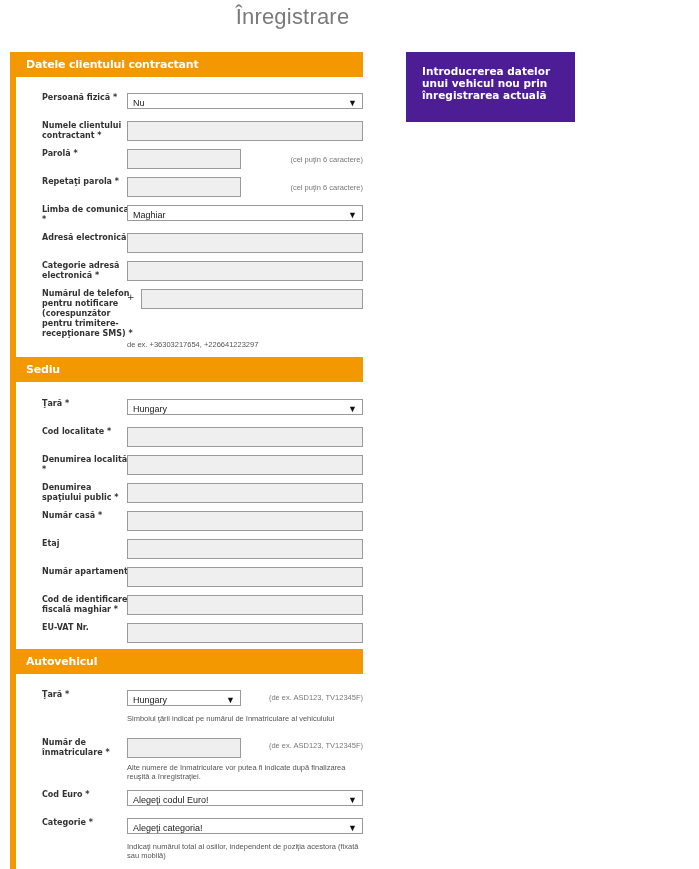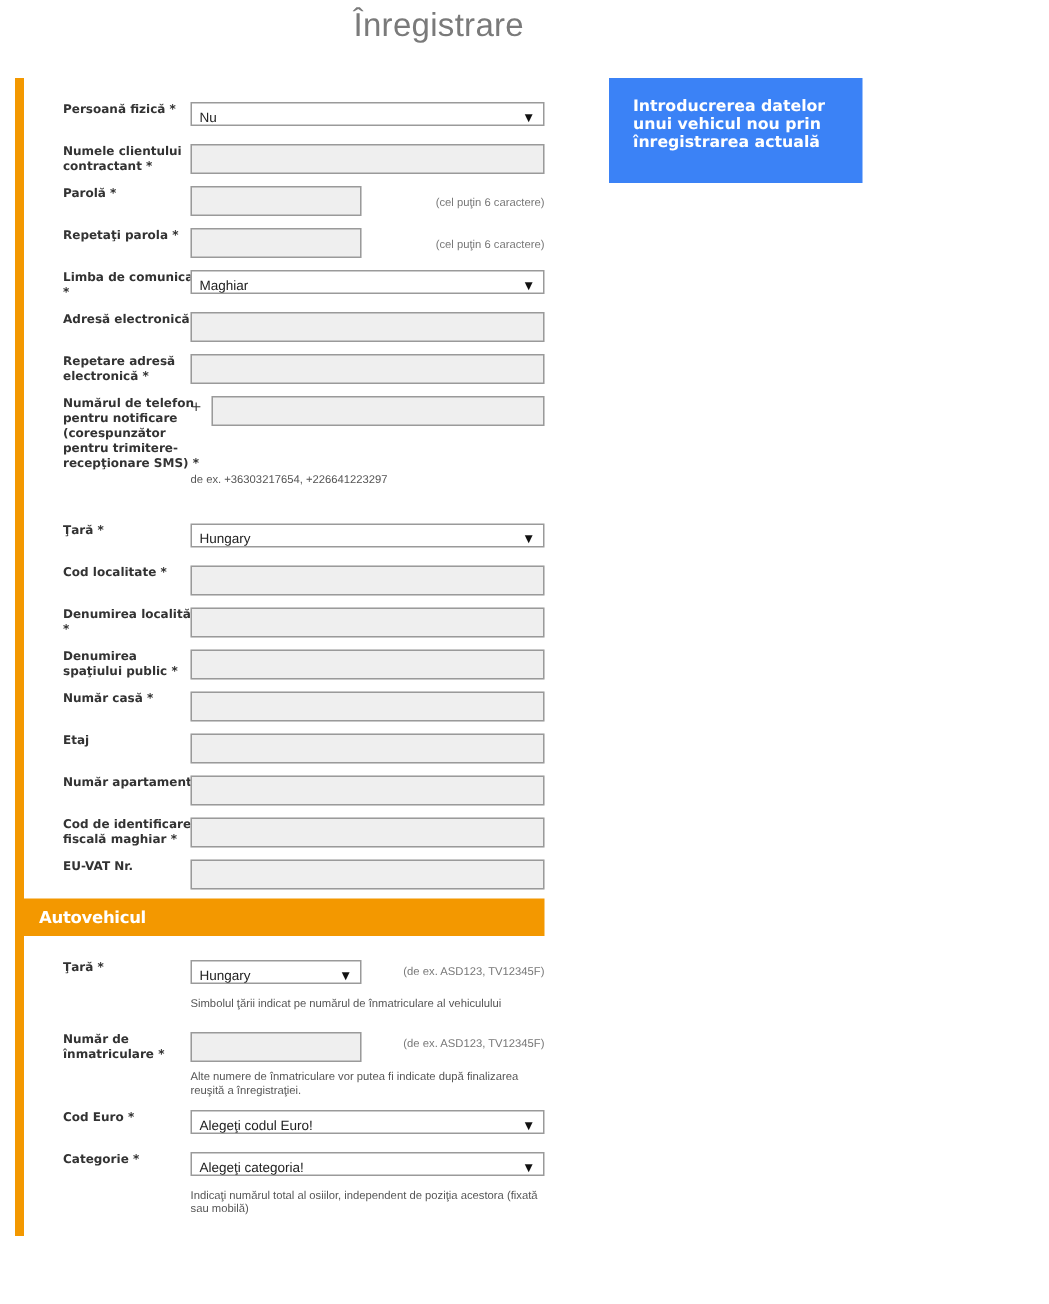--- a/index.html
+++ b/index.html
@@ -63,34 +63,35 @@
     font-family: "Liberation Sans", sans-serif;
   }
   .note {
     position: absolute; left: 101px; width: 236px;
     font-size: 7.5px; color: #555; line-height: 9px;
     font-family: "Liberation Sans", sans-serif;
   }
   .plus { position: absolute; left: 101px; top: 3px; font-size: 9px; color: #333; }
   .info-box {
     position: absolute; left: 406px; top: 52px; width: 169px; height: 70px;
-    background: #3b82f6; color: #fff;
+    background: #4c1d95; color: #fff;
     font-weight: bold; font-size: 10.5px; line-height: 12px;
     padding: 13px 10px 0 16px;
   }
 </style>
 </head>
 <body>
 
 <div class="page-title">Înregistrare</div>
 
 <div class="info-box">Introducrerea datelor unui vehicul nou prin înregistrarea actuală</div>
 
 <div class="form-col">
 
+  <div class="section-header">Datele clientului contractant</div>
   <div class="section-body" style="height:280px;">
     <div class="row" style="top:16px;">
       <div class="lbl">Persoană fizică *</div>
       <div class="sel full" style="top:0;">
         <span>Nu</span>
         <span class="arrow">▼</span>
       </div>
     </div>
     <div class="row" style="top:44px;">
       <div class="lbl">Numele clientului contractant *</div>
@@ -111,31 +112,32 @@
       <div class="sel full" style="top:0;">
         <span>Maghiar</span>
         <span class="arrow">▼</span>
       </div>
     </div>
     <div class="row" style="top:156px;">
       <div class="lbl">Adresă electronică *</div>
       <div class="inp full" style="top:0;"></div>
     </div>
     <div class="row" style="top:184px;">
-      <div class="lbl" style="width:80px;">Repetare adresă electronică *</div>
+      <div class="lbl" style="width:80px;">Categorie adresă electronică *</div>
       <div class="inp full" style="top:0;"></div>
     </div>
     <div class="row" style="top:212px;">
       <div class="lbl" style="width:96px;">Numărul de telefon pentru notificare (corespunzător pentru trimitere-recepţionare SMS) *</div>
       <span class="plus">+</span>
       <div class="inp" style="top:0; left:115px; width:222px;"></div>
       <div class="note" style="top:51px;">de ex. +36303217654, +226641223297</div>
     </div>
   </div>
 
+  <div class="section-header">Sediu</div>
   <div class="section-body" style="height:267px;">
     <div class="row" style="top:17px;">
       <div class="lbl">Ţară *</div>
       <div class="sel full" style="top:0;">
         <span>Hungary</span>
         <span class="arrow">▼</span>
       </div>
     </div>
     <div class="row" style="top:45px;">
       <div class="lbl">Cod localitate *</div>

